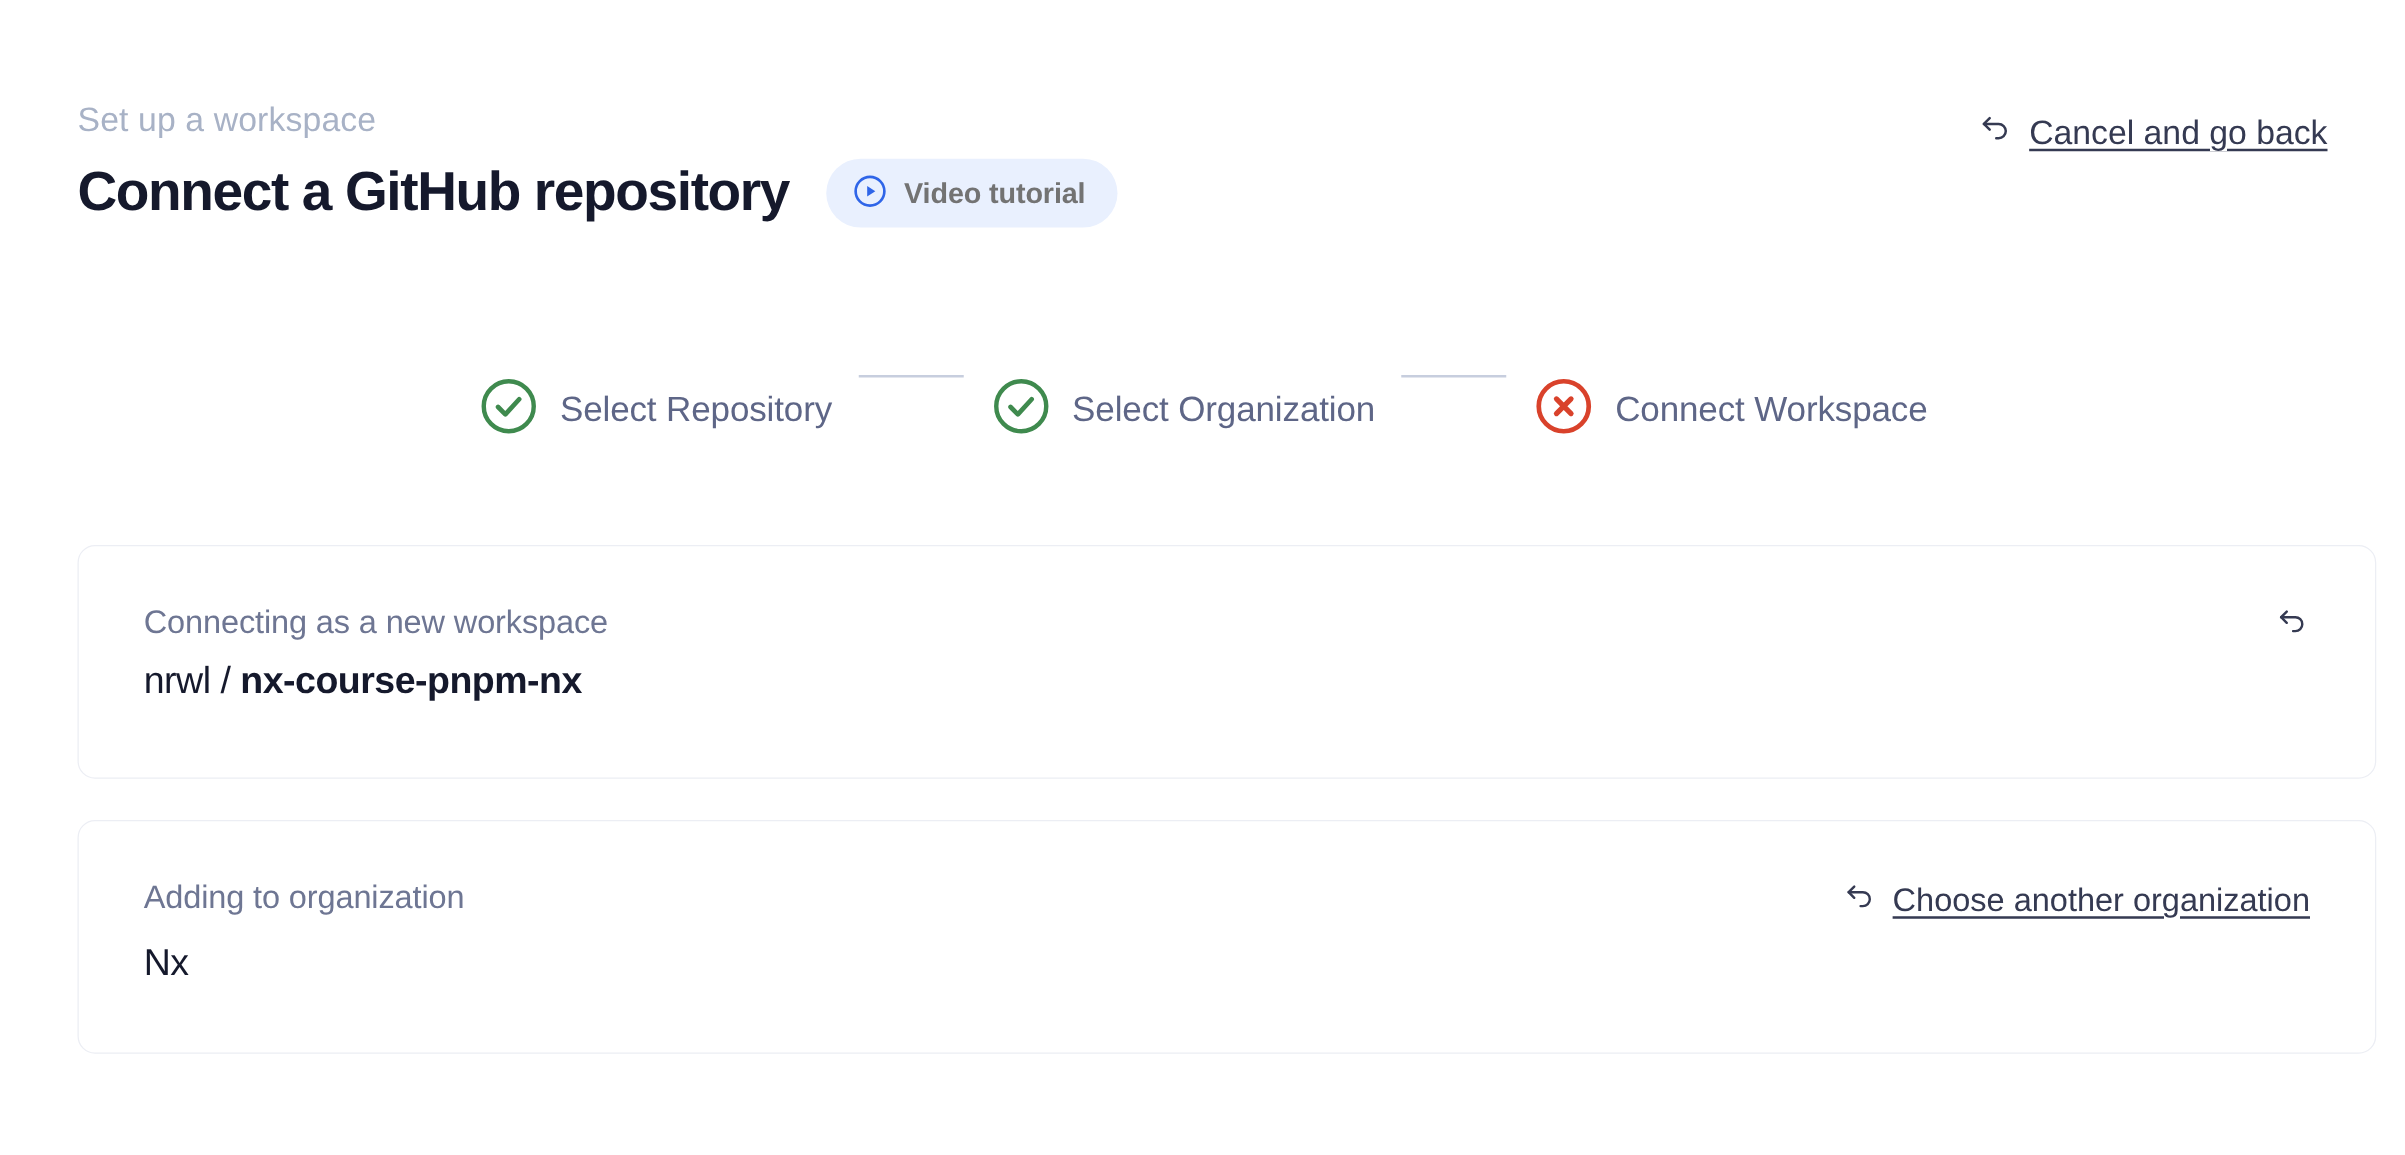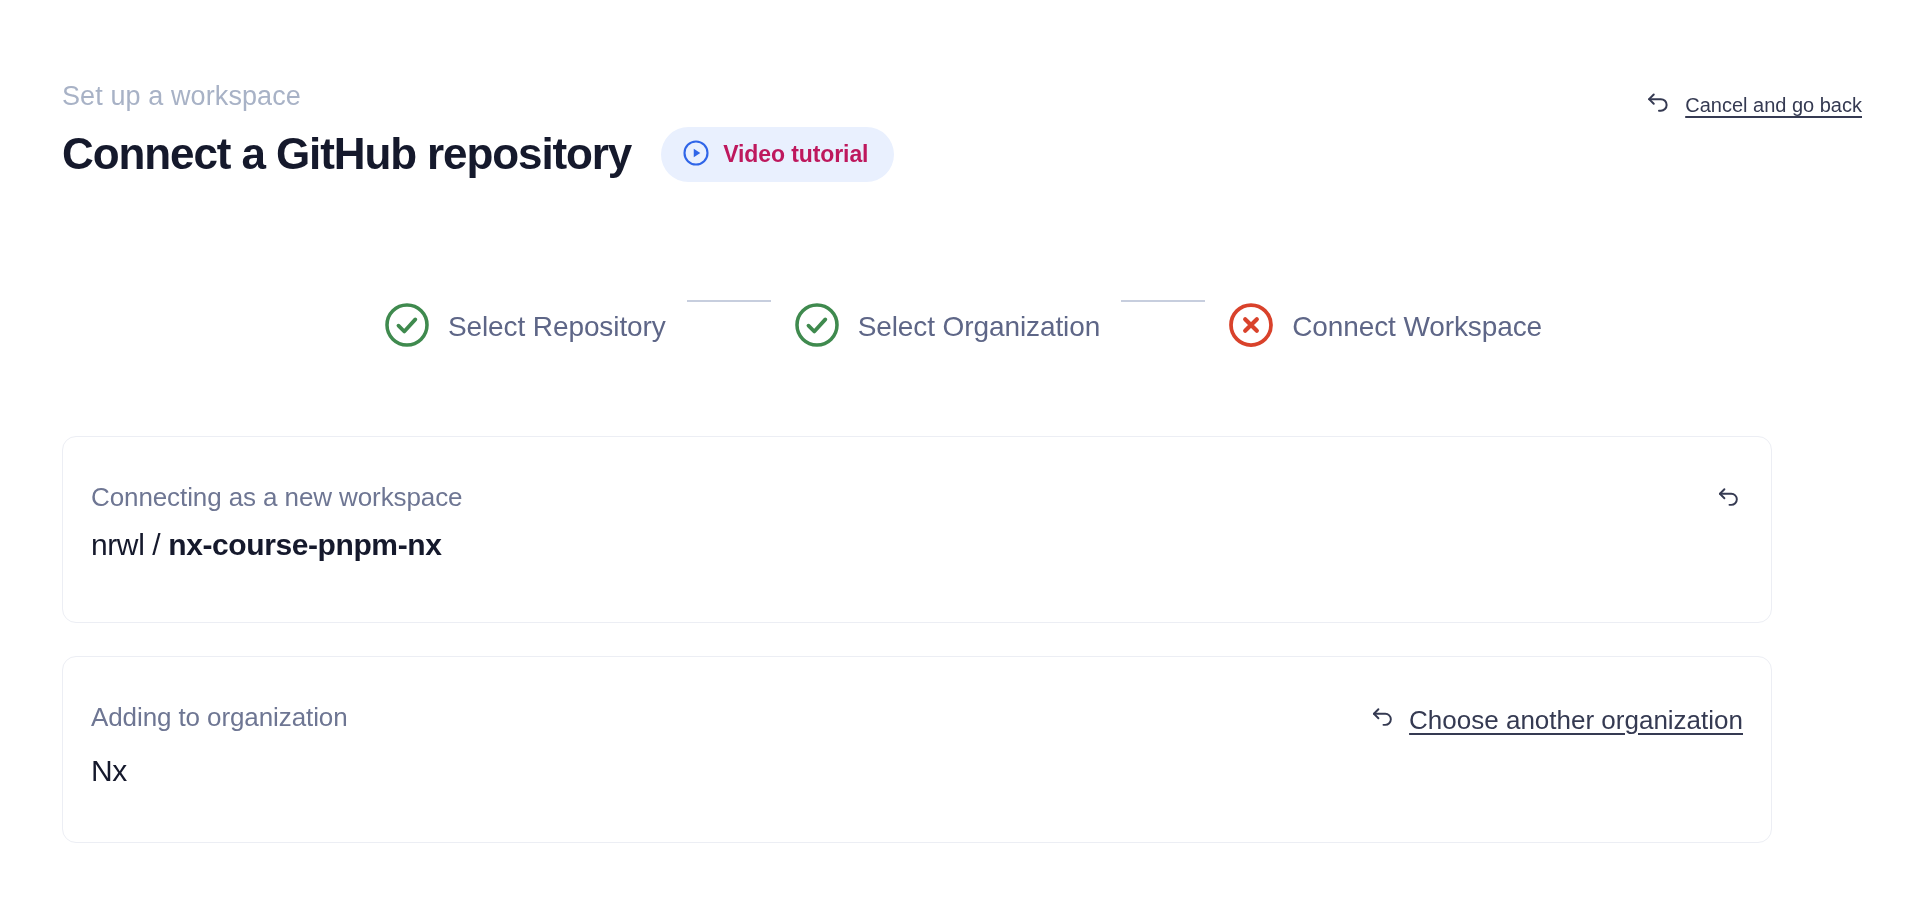--- a/index.html
+++ b/index.html
@@ -59,41 +59,41 @@
     background: #e9f0fe;
     border-radius: 999px;
     padding: 11px 26px 11px 20px;
     cursor: pointer;
     border: none;
   }
 
   .video-badge .label {
     font-size: 23px;
     font-weight: 700;
-    color: #be185d;
+    color: #737373;
     letter-spacing: -0.1px;
     white-space: nowrap;
   }
 
   .play-icon { display: block; flex: 0 0 auto; }
 
   
   .cancel-link {
     position: absolute;
     right: 62px;
     top: 88px;
     display: inline-flex;
     align-items: center;
     gap: 12px;
     text-decoration: none;
     cursor: pointer;
   }
 
   .cancel-link .txt {
-    font-size: 20px;
+    font-size: 27px;
     line-height: 32px;
     color: #353a52;
     text-decoration: underline;
     text-underline-offset: 4px;
     text-decoration-thickness: 1.5px;
     white-space: nowrap;
   }
 
   .undo-icon { display: block; flex: 0 0 auto; }
 
@@ -131,25 +131,25 @@
     height: 2px;
     background: #c7cede;
     margin: 0 21px;
     flex: 0 0 auto;
   }
 
   
   .card {
     position: absolute;
     left: 62px;
-    width: 1710px;
+    width: 1839px;
     background: #ffffff;
     border: 1.5px solid #eceef4;
     border-radius: 14px;
-    padding: 44px 28px;
+    padding: 44px 52px;
     display: flex;
     align-items: flex-start;
     justify-content: space-between;
   }
 
   #card-repository { top: 436px; height: 187px; }
   #card-organization { top: 656px; height: 187px; }
 
   .card-body { display: flex; flex-direction: column; }
 

